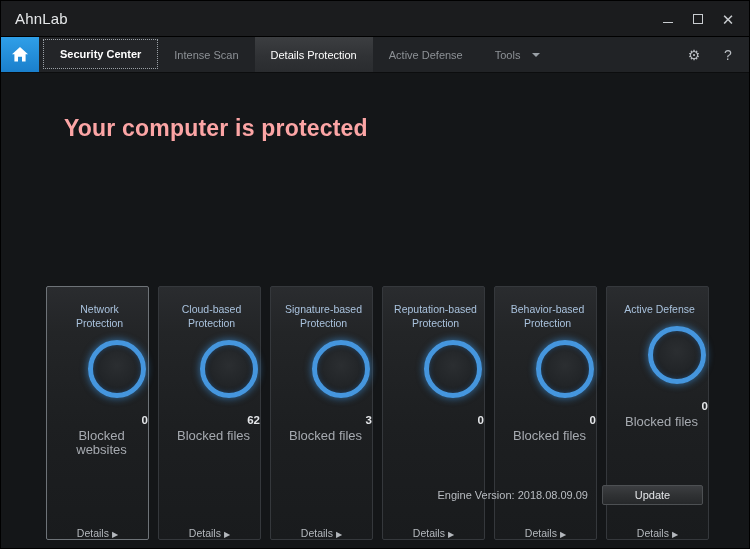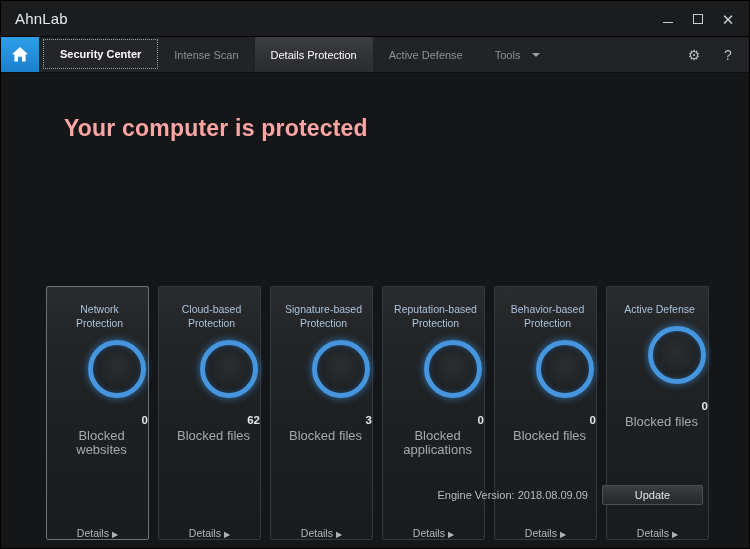--- a/index.html
+++ b/index.html
@@ -322,21 +322,20 @@
 
       <div class="card">
         <div class="card-title">
           <div>Reputation-based</div>
           <div>Protection</div>
         </div>
         <div class="ring-wrap">
             <div class="ring"></div>
           </div>
         <div class="count">0</div>
-        <div class="count-label">Blocked applications</div>
         <div class="details">
           <span>Details</span><span class="arrow">▶</span>
         </div>
       </div>
 
       <div class="card">
         <div class="card-title">
           <div>Behavior-based</div>
           <div>Protection</div>
         </div>

